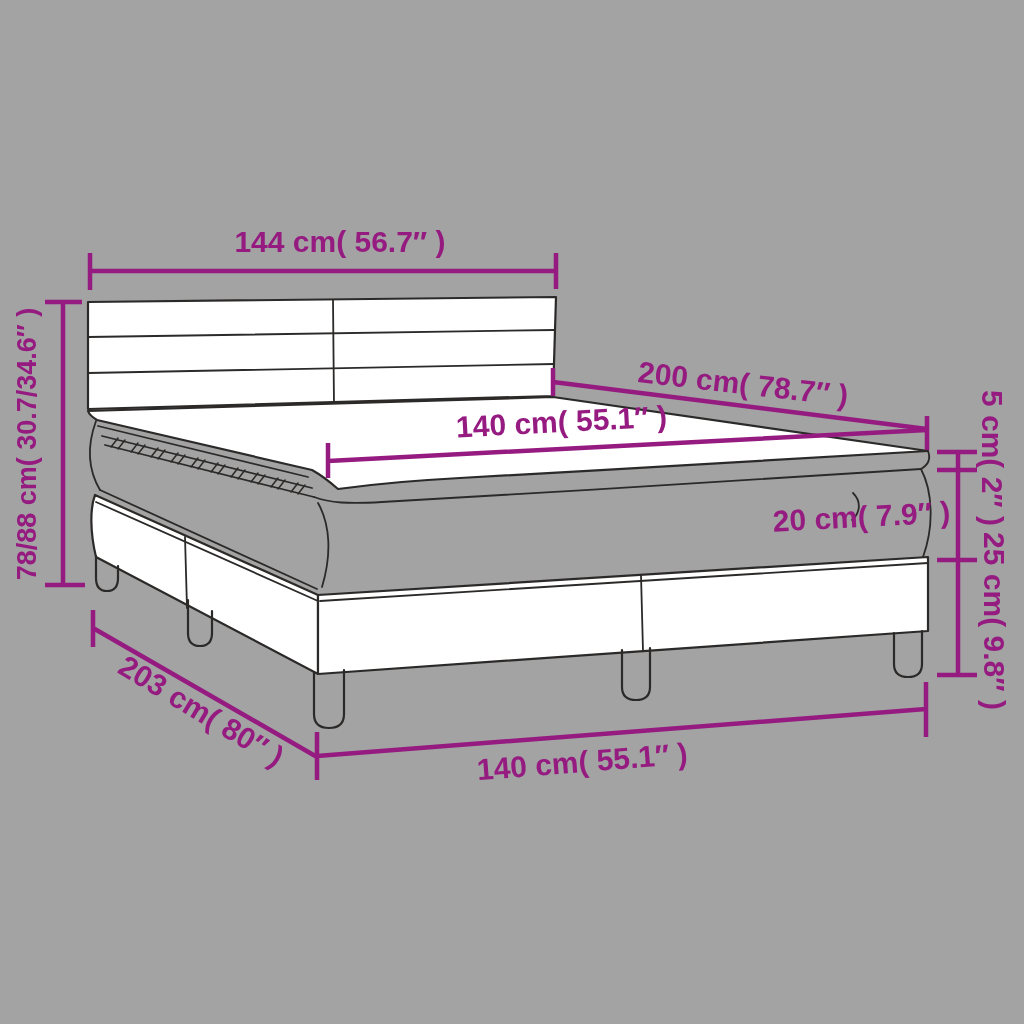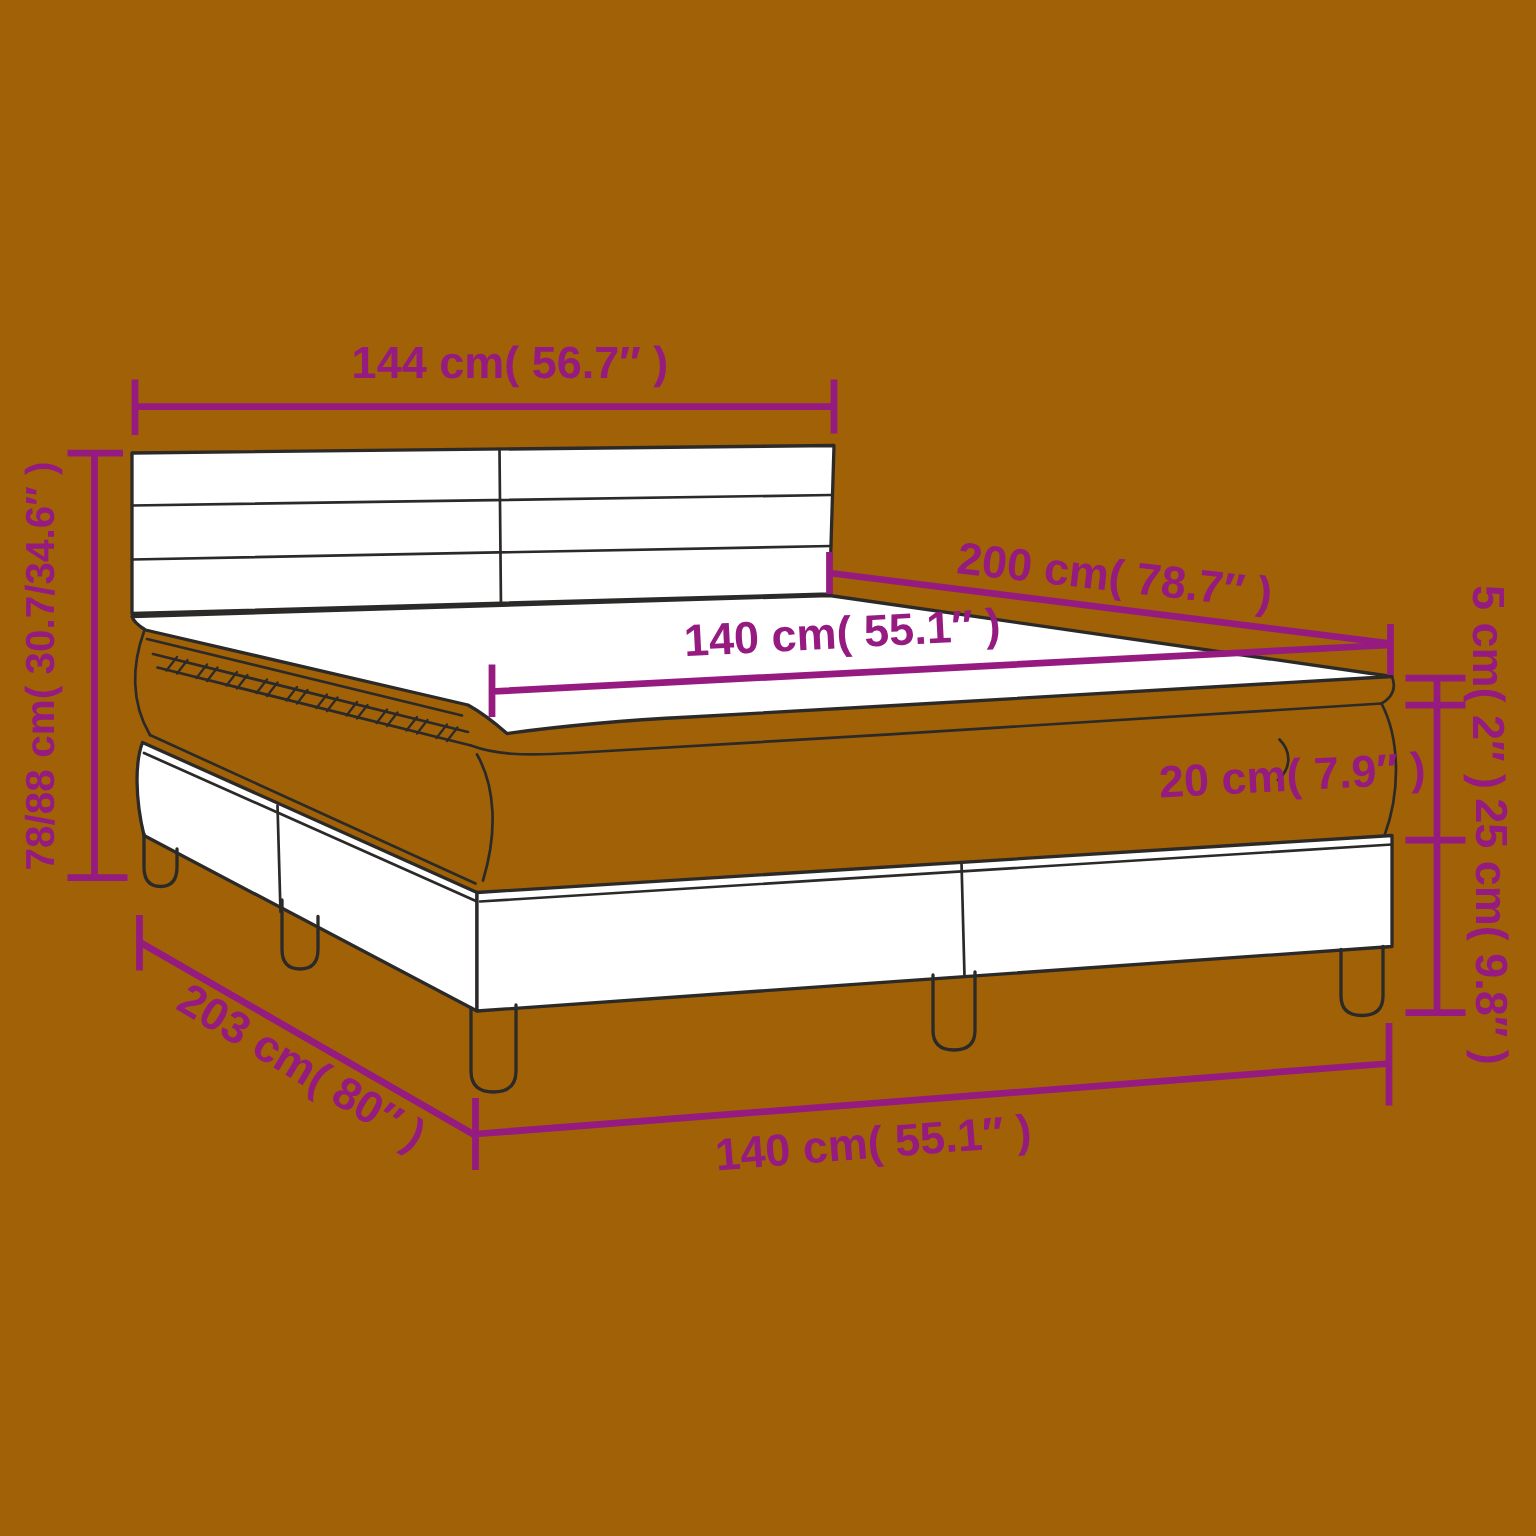--- a/index.html
+++ b/index.html
@@ -1,16 +1,16 @@
 <!DOCTYPE html>
 <html style="--accent: #951b81; --line: #2c2a29;"><head>
 <meta charset="utf-8">
 <style>
   html,body{margin:0;padding:0;background:#ffffff;}
-  #canvas{width:1024px;height:1024px;position:relative;background:#a16207;overflow:hidden;}
+  #canvas{width:1024px;height:1024px;position:relative;background:#a3a3a3;overflow:hidden;}
   svg{display:block;}
   .bedline{stroke:var(--line,#2c2a29);stroke-width:2.2;fill:none;stroke-linecap:round;stroke-linejoin:round;}
   .bedfill{stroke:var(--line,#2c2a29);stroke-width:2.2;fill:#ffffff;stroke-linejoin:round;}
   .beddetail{stroke:var(--line,#2c2a29);stroke-width:1.8;fill:none;stroke-linecap:round;}
   .stitch{stroke:var(--line,#2c2a29);stroke-width:1.5;fill:none;stroke-linecap:round;}
   .dim{stroke:var(--accent,#951b81);stroke-width:4.5;fill:none;stroke-linecap:butt;}
   .dimlabel{fill:var(--accent,#951b81);font-family:"Liberation Sans","DejaVu Sans",sans-serif;
             font-weight:bold;font-size:30px;}
   .dimlabel.small{font-size:27px;}
 </style>

